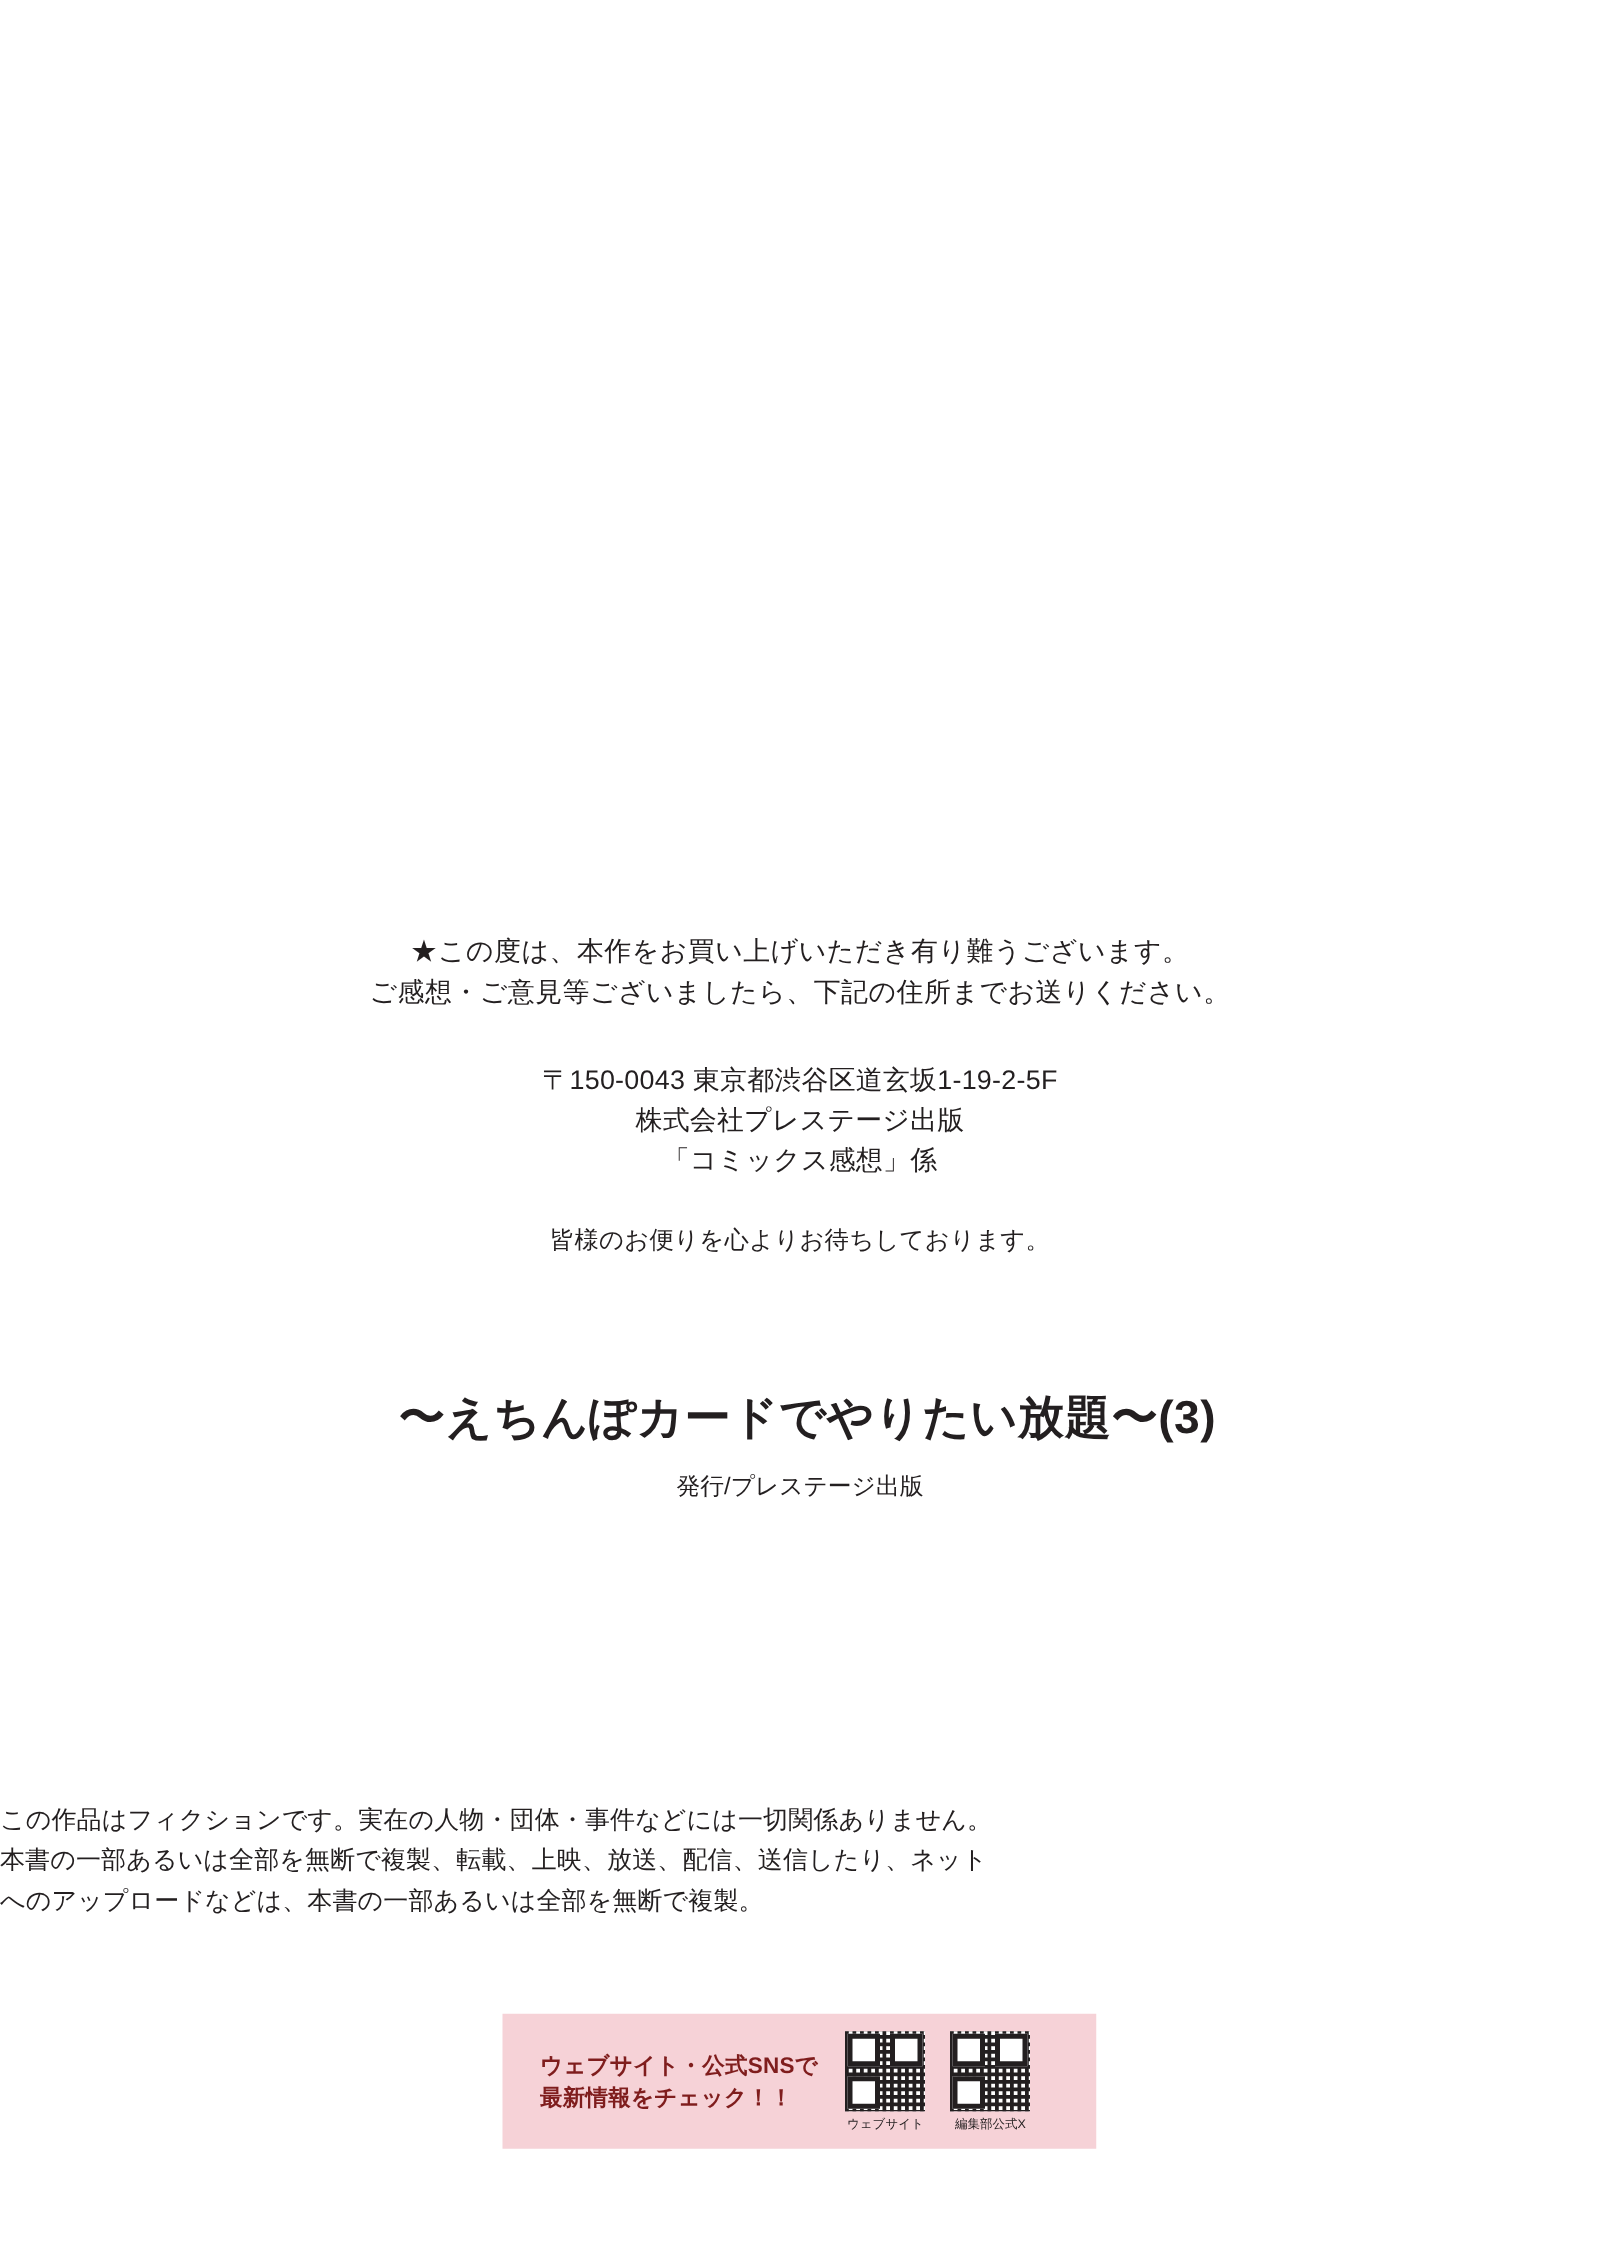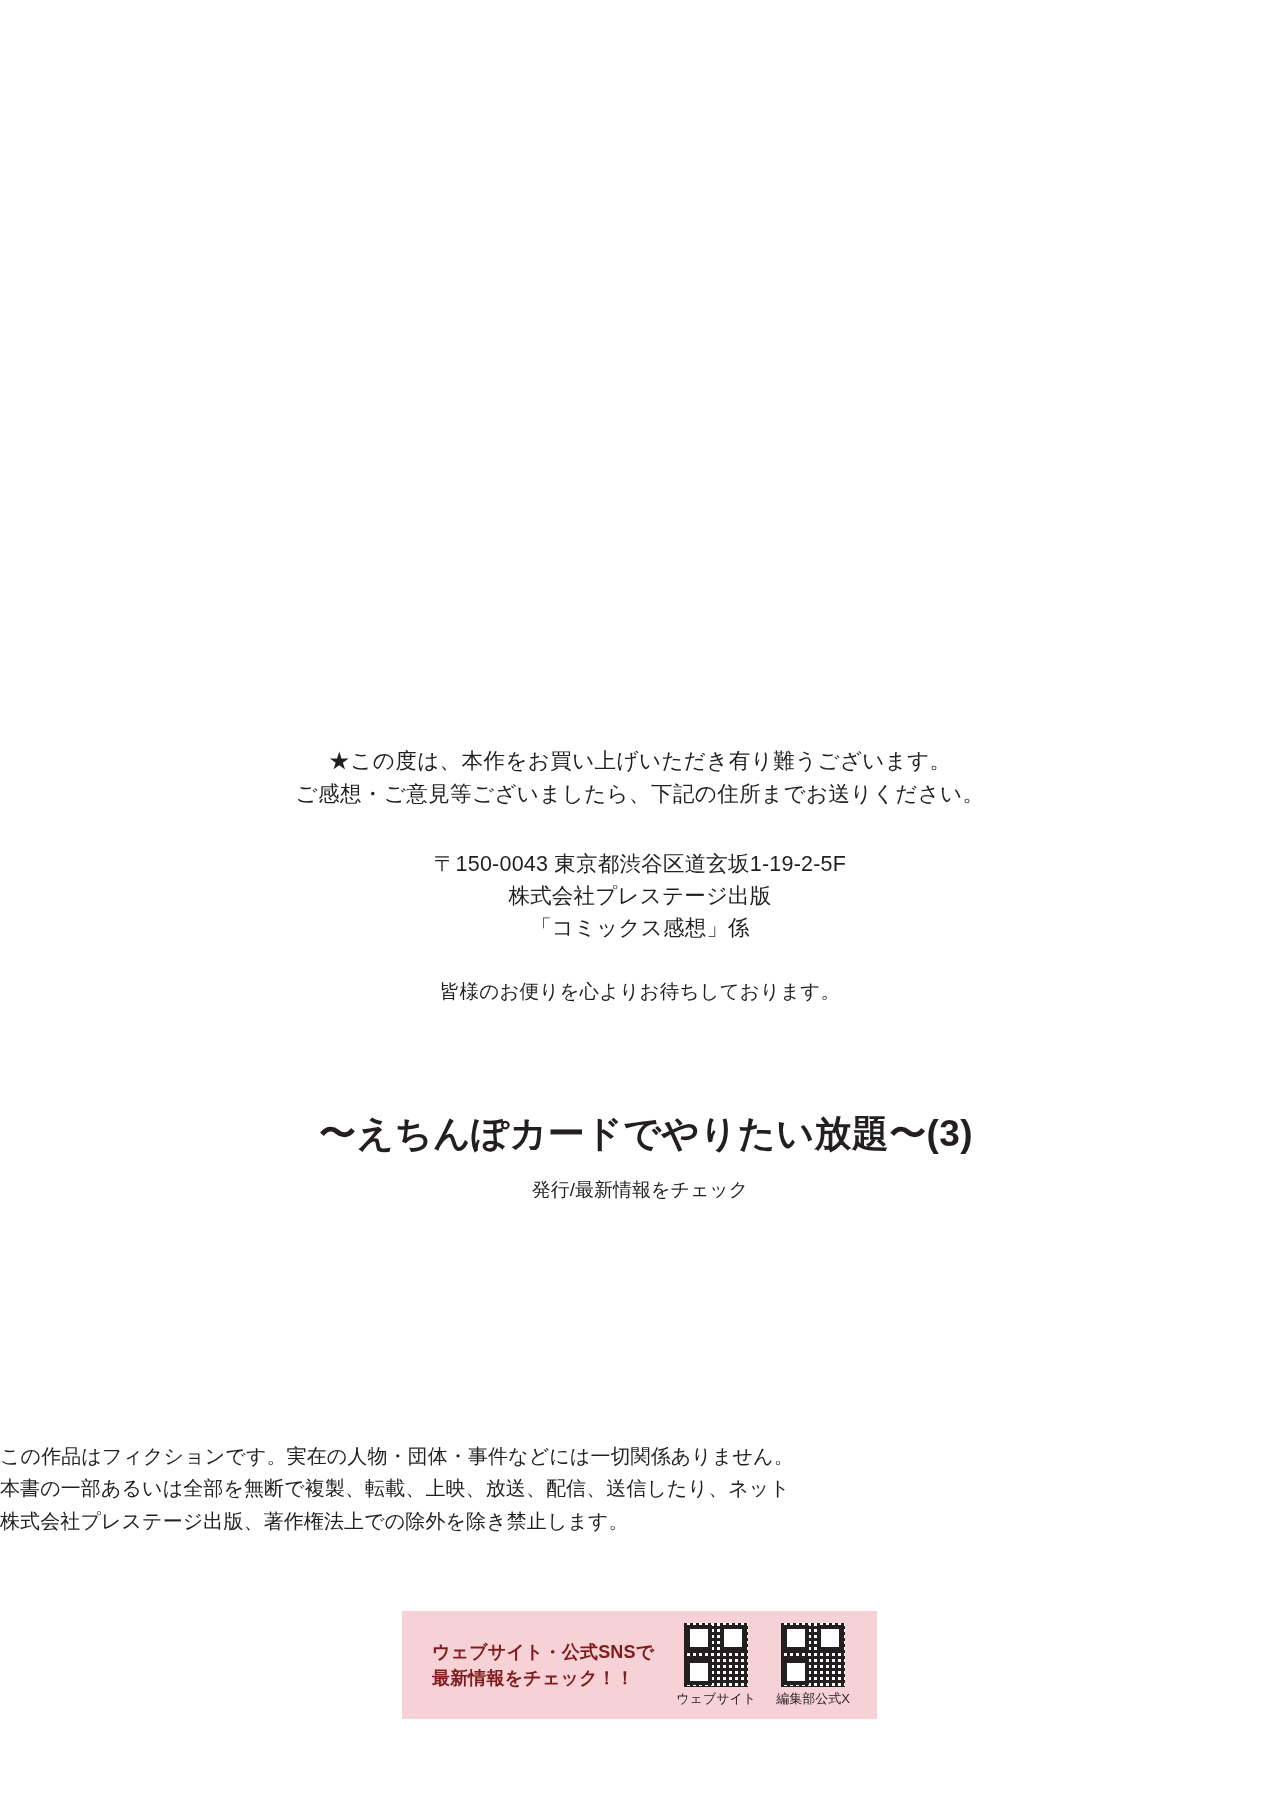--- a/index.html
+++ b/index.html
@@ -154,21 +154,21 @@
     position: absolute;
     left: 2px;
     bottom: 2px;
     width: 18px;
     height: 18px;
     border: 4px solid #231f20;
     background: #fff;
   }
   .qr-caption {
     margin-top: 3px;
-    font-size: 13px;
+    font-size: 10px;
     color: #231f20;
     white-space: nowrap;
     text-align: right;
   }
 </style>
 </head>
 <body>
 
 <div class="page">
 
@@ -183,28 +183,28 @@
       <div>株式会社プレステージ出版</div>
       <div>「コミックス感想」係</div>
     </div>
 
     <div class="closing">皆様のお便りを心よりお待ちしております。</div>
   </div>
 
   <div class="titleblock">
     <div class="title-line2">〜えちんぽカードでやりたい放題〜(3)</div>
     <div class="credit">
-      <div>発行/最新情報をチェック</div>
+      <div>発行/プレステージ出版</div>
     </div>
   </div>
 
   <div class="legal">
     <div>この作品はフィクションです。実在の人物・団体・事件などには一切関係ありません。</div>
     <div>本書の一部あるいは全部を無断で複製、転載、上映、放送、配信、送信したり、ネット</div>
-    <div>株式会社プレステージ出版、著作権法上での除外を除き禁止します。</div>
+    <div>へのアップロードなどは、本書の一部あるいは全部を無断で複製。</div>
   </div>
 
   <div class="sns-banner">
     <div class="sns-text">
       <div>ウェブサイト・公式SNSで</div>
       <div>最新情報をチェック！！</div>
     </div>
     <div class="qr-group">
       <div class="qr-item">
         <div class="qr">

